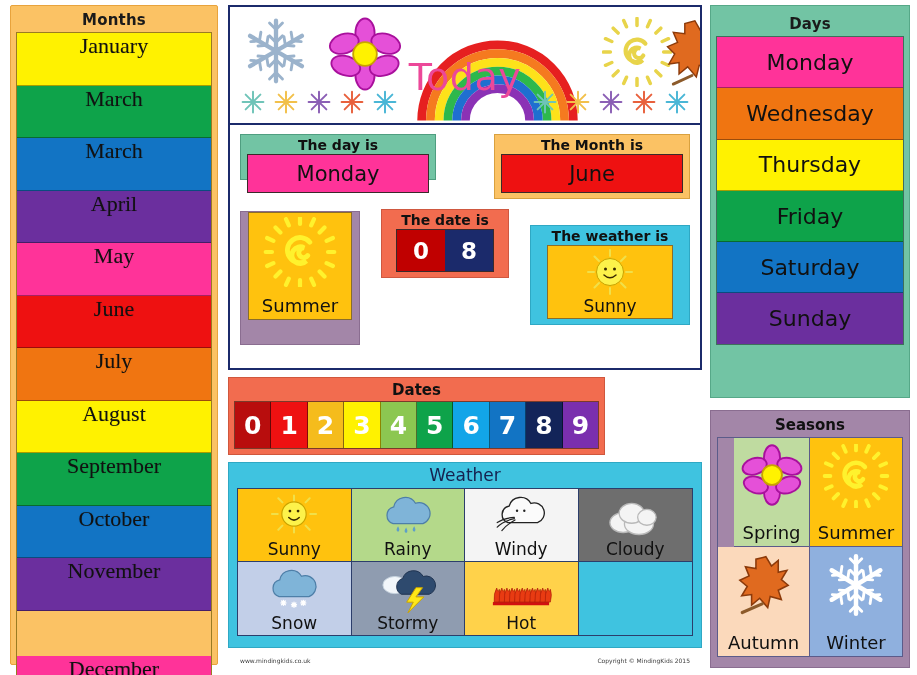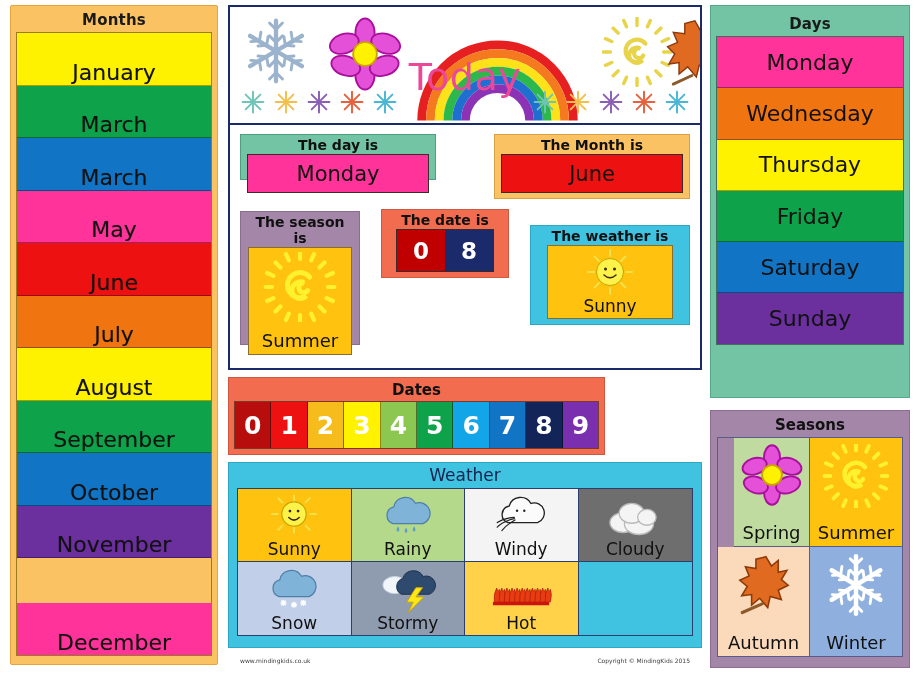--- a/index.html
+++ b/index.html
@@ -14,22 +14,23 @@
   }
 
   
   #months{
     left:10px;top:5px;width:208px;height:660px;
     background:#fbc264;border:1px solid #e8a33c;border-radius:2px;
     padding:4px 5px 6px;
   }
   #months .list{border:1px solid #9a7b22;}
   .month-row{
-    height:51.5px;display:flex;align-items:flex-end;justify-content:center;
+    height:51.5px;display:flex;align-items:flex-start;justify-content:center;
     border-bottom:1px solid rgba(0,0,0,.35);
+    font-family:Liberation Serif, serif;
   }
   .month-row:last-child{border-bottom:none;margin-top:45px;}
   .month-row span{
     font-size:22px;color:#111;font-weight:500;
     text-shadow:0 0 1px rgba(0,0,0,.25);
   }
 
   
   #today{
     left:228px;top:5px;width:474px;height:365px;
@@ -142,20 +143,23 @@
   <div class="panel-title">Months</div>
   <div class="list" id="months-list">
       <div class="month-row" style="background: rgb(255, 242, 0);">
         <span>January</span>
       </div>
       <div class="month-row" style="background: rgb(14, 163, 74);">
         <span>March</span>
       </div>
       <div class="month-row" style="background: rgb(18, 116, 196);">
         <span>March</span>
+      </div>
+      <div class="month-row" style="background: rgb(107, 47, 158);">
+        <span>April</span>
       </div>
       <div class="month-row" style="background: rgb(255, 51, 153);">
         <span>May</span>
       </div>
       <div class="month-row" style="background: rgb(238, 17, 17);">
         <span>June</span>
       </div>
       <div class="month-row" style="background: rgb(240, 117, 17);">
         <span>July</span>
       </div>
@@ -382,21 +386,20 @@
       <div class="fact-label">The Month is</div>
       <div class="fact-value" style="height:37px;margin:0 6px;background:#ee1111;border:1px solid #3a2a2a;">
         <span>June</span>
       </div>
     </div>
   </div>
 
   <div class="today-row" style="padding-top:12px;align-items:flex-start;">
 
     <div class="fact-box" style="width:120px;height:134px;background:#a386a8;border:1px solid #8a6d90;">
-      <div class="fact-label">The season is</div>
       <div style="position:relative;height:106px;margin:0 7px;background:#ffc20e;border:1px solid #8a6d2a;
                   display:flex;flex-direction:column;align-items:center;justify-content:flex-end;overflow:hidden;">
         <svg style="position:absolute;top:4px;left:50%;transform:translateX(-50%)" width="74" height="70" viewBox="0 0 100 100">
           <g stroke="#fff22d" stroke-width="6" stroke-linecap="round" fill="none">
             <path d="M50 10 V1 M50 99 V90 M10 50 H1 M99 50 H90
                      M22 22 L15 15 M78 78 L85 85 M78 22 L85 15 M22 78 L15 85
                      M34 12 L30 3 M66 88 L70 97 M12 66 L3 70 M88 34 L97 30
                      M12 34 L3 30 M88 66 L97 70 M34 88 L30 97 M66 12 L70 3"></path>
             <path d="M64 36 a18 18 0 1 0 -5 27 a12 12 0 1 1 -3 -19 a7 7 0 1 0 5 11" stroke-width="7"></path>
           </g>

